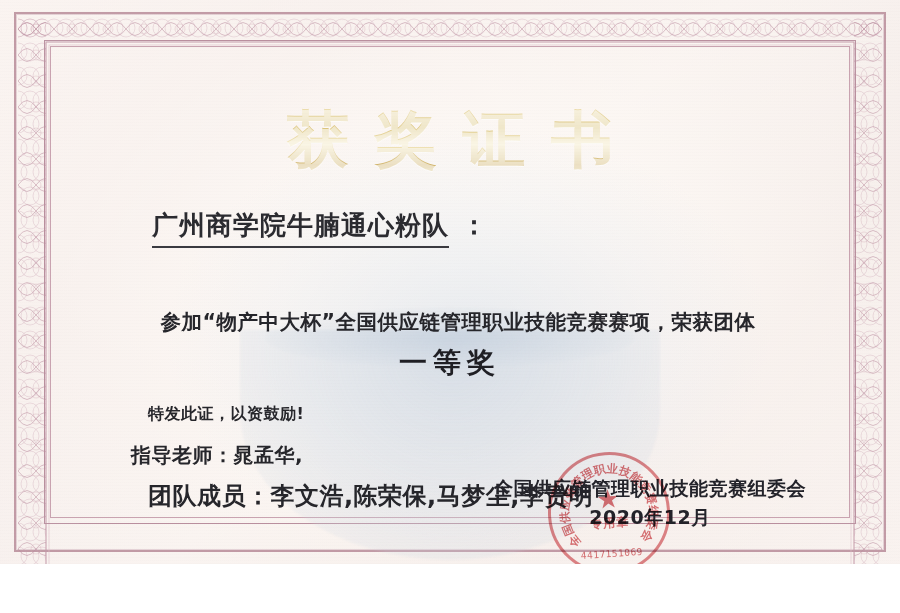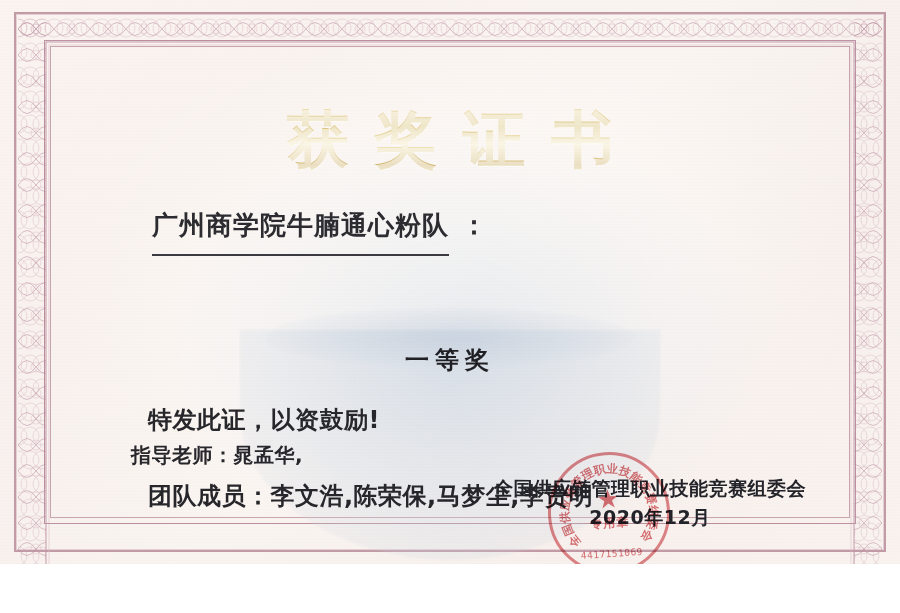--- a/index.html
+++ b/index.html
@@ -104,21 +104,21 @@
     left: 92px;
     top: 152px;
     font-family: "DejaVu Sans", sans-serif;
     font-size: 26px;
     font-weight: 700;
     color: #2b2b30;
     letter-spacing: 1px;
   }
   .recipient .name {
     border-bottom: 2px solid #3a3a40;
-    padding-bottom: 14px;
+    padding-bottom: 6px;
   }
   .recipient .colon {
     margin-left: 12px;
     font-weight: 700;
   }
 
   .body-line {
     position: absolute;
     left: 40px;
     right: 24px;
@@ -129,31 +129,31 @@
     line-height: 1.45;
   }
   .line1 { top: 212px; text-indent: 42px; }
   .line2 { top: 252px; text-align: center; }
 
   .award {
     position: absolute;
     left: 0; right: 0;
     top: 288px;
     text-align: center;
-    font-size: 24px;
+    font-size: 28px;
     font-weight: 700;
     letter-spacing: 6px;
     color: #1f1f24;
   }
 
   .note {
     position: absolute;
     left: 88px;
     top: 348px;
-    font-size: 24px;
+    font-size: 16px;
     font-weight: 700;
     color: #26262b;
     letter-spacing: 0.5px;
   }
   .teacher {
     position: absolute;
     left: 71px;
     top: 386px;
     font-size: 20px;
     font-weight: 700;
@@ -296,20 +296,21 @@
   <div class="watermark"></div>
 
   <div class="content">
 
     <div class="title">获奖证书</div>
 
     <div class="recipient">
       <span class="name">广州商学院牛腩通心粉队</span><span class="colon">：</span>
     </div>
 
+    <div class="body-line line2">参加“物产中大杯”全国供应链管理职业技能竞赛赛项，荣获团体</div>
 
     <div class="award">一等奖</div>
 
     <div class="note">特发此证，以资鼓励!</div>
 
     <div class="teacher">
       <span>指导老师：</span><span>晁孟华,</span>
     </div>
 
     <div class="members">

